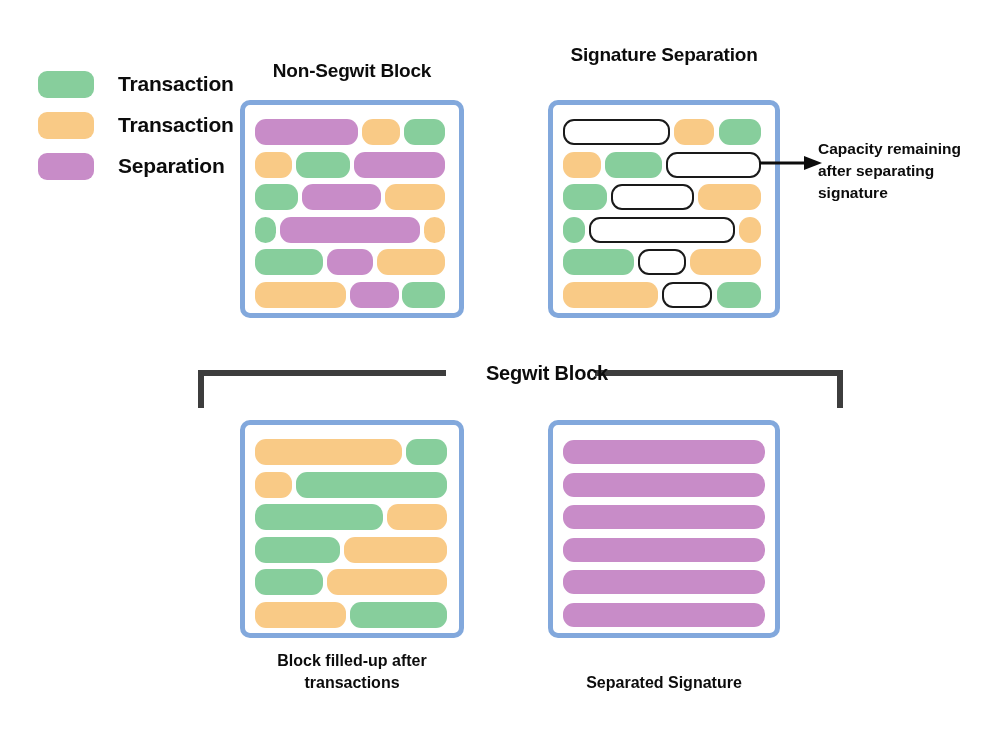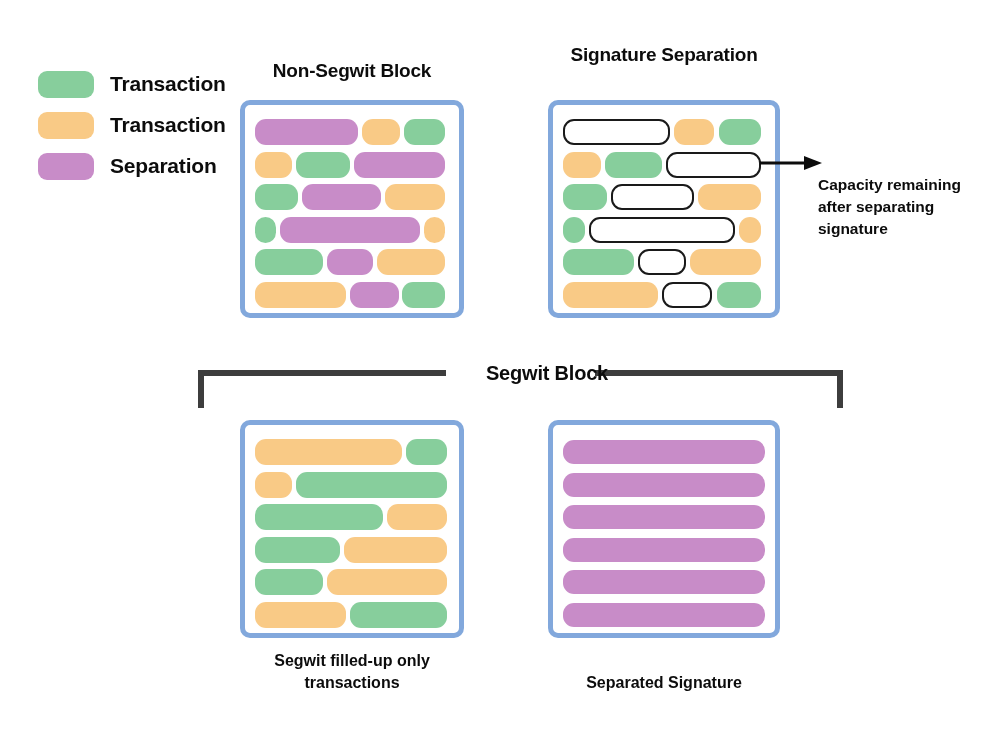--- a/index.html
+++ b/index.html
@@ -27,21 +27,21 @@
     height: 32px;
     margin-bottom: 9px;
   }
   .legend-swatch {
     width: 56px;
     height: 27px;
     border-radius: 9px;
     flex: 0 0 auto;
   }
   .legend-label {
-    margin-left: 16px;
+    margin-left: 24px;
     font-size: 21px;
     font-weight: bold;
     color: #0c0c0c;
     letter-spacing: -0.2px;
     white-space: nowrap;
   }
 
   
   .block-title {
     position: absolute;
@@ -107,21 +107,20 @@
   }
   #capacity-note {
     position: absolute;
     left: 818px;
     top: 138px;
     width: 180px;
     font-size: 15.5px;
     font-weight: bold;
     color: #0c0c0c;
     line-height: 1.42;
-    margin-top: 36px;
   }
 
   
   #segwit-bracket {
     position: absolute;
     left: 198px;
     top: 368px;
     width: 645px;
     height: 42px;
   }
@@ -293,21 +292,21 @@
         <div class="gap" style="width: 2%;"></div>
         <div class="bar tx-orange" style="width: 62%;"></div>
       </div>
       <div class="row" style="top: 164.5px; height: 26px;">
         <div class="bar tx-orange" style="width: 47%;"></div>
         <div class="gap" style="width: 2%;"></div>
         <div class="bar tx-green" style="width: 50%;"></div>
       </div>
     </div>
 </div>
-<div class="block-caption" style="left:240px; top:650px; width:224px;">Segwit filled-up only transactions</div>
+<div class="block-caption" style="left:240px; top:650px; width:224px;">Block filled-up after transactions</div>
 
 <div class="block" id="block-segwit-right" style="left:548px; top:420px; width:232px; height:218px;">
   <div class="block-inner">
       <div class="row" style="top: 3px; height: 24px;">
         <div class="bar sig" style="width: 100%;"></div>
       </div>
       <div class="row" style="top: 35.5px; height: 24px;">
         <div class="bar sig" style="width: 100%;"></div>
       </div>
       <div class="row" style="top: 68px; height: 24px;">

